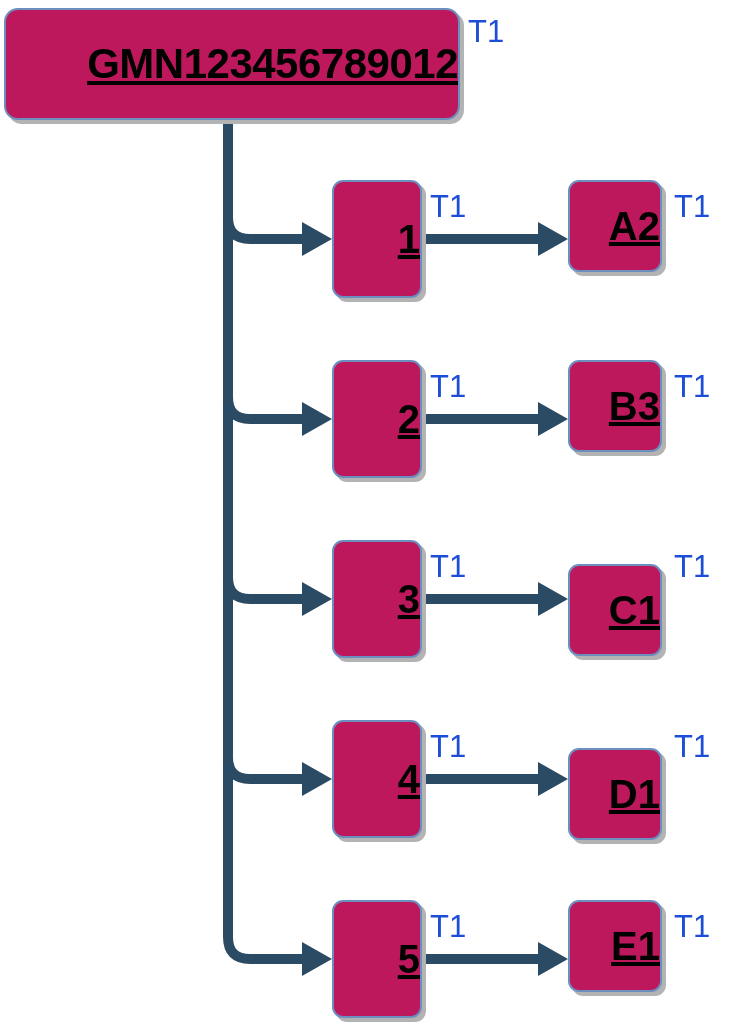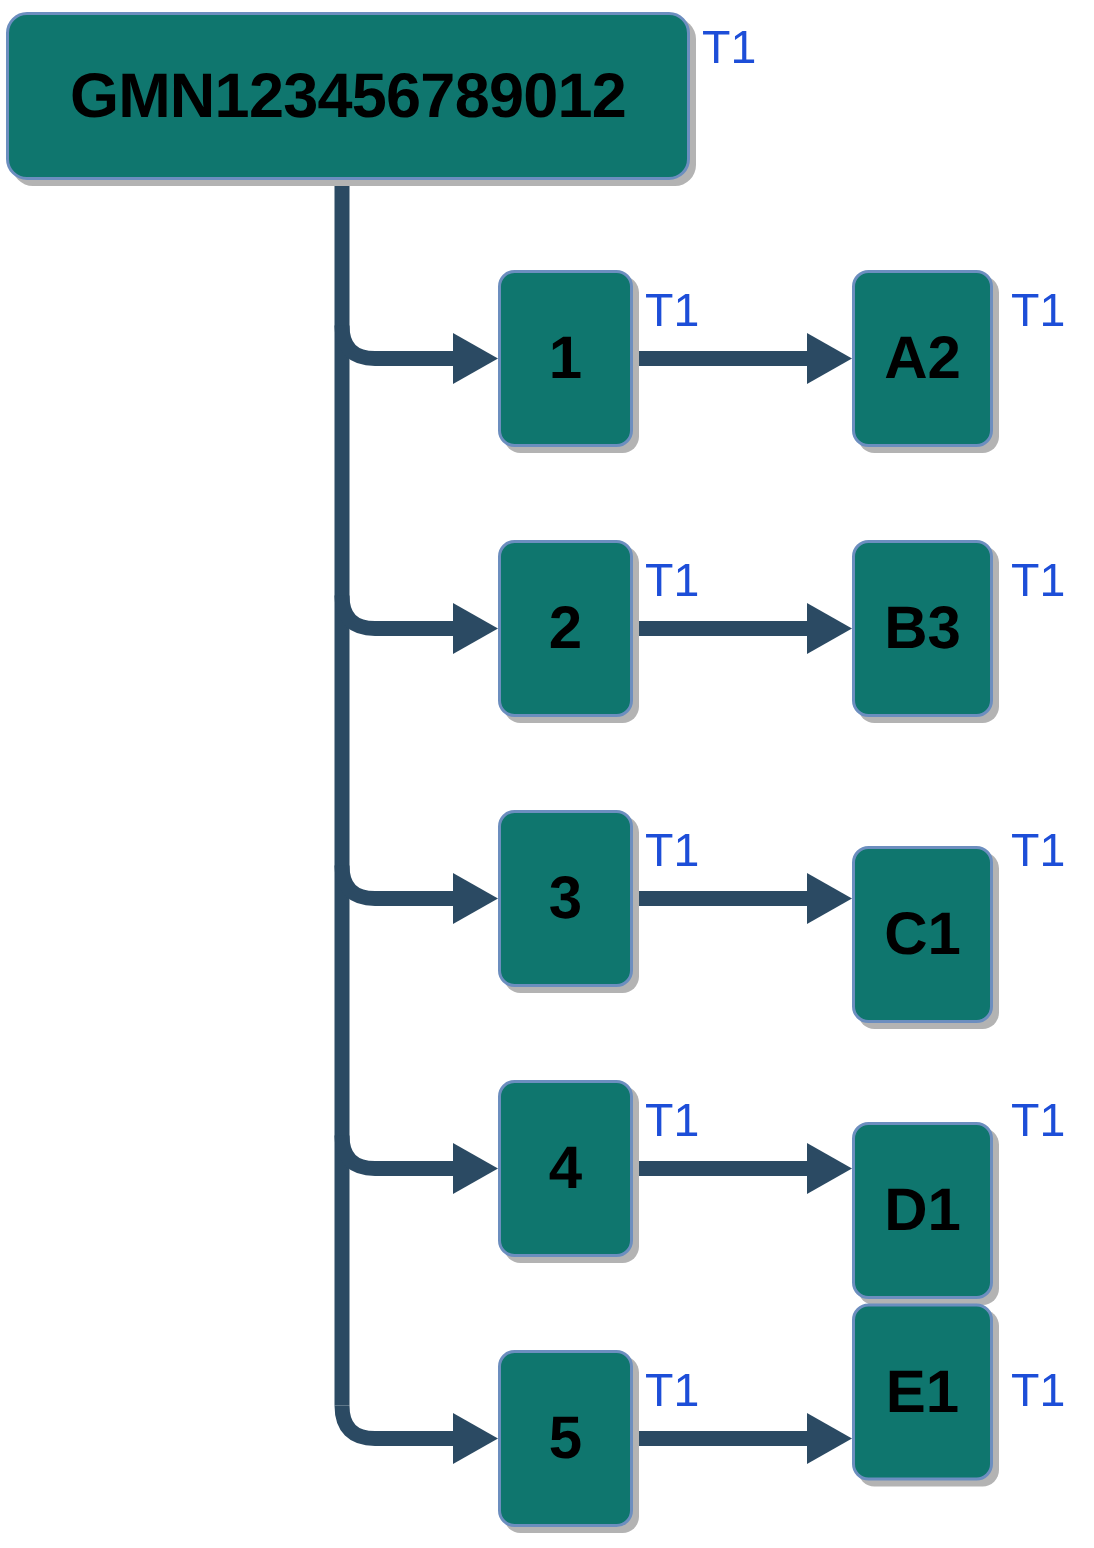--- a/index.html
+++ b/index.html
@@ -24,49 +24,50 @@
     position: absolute;
     left: 0;
     top: 0;
     width: 729px;
     height: 1032px;
   }
   
   .node {
     position: absolute;
     box-sizing: border-box;
-    background: #0f766e;
+    background: #be185d;
     border: 2px solid #6c8ebf;
     border-radius: 11px;
     box-shadow: 4px 4px 0 0 #b3b3b3;
     display: flex;
     align-items: center;
-    justify-content: center;
+    justify-content: flex-end;
     color: #000000;
     font-weight: bold;
     line-height: 1;
+    text-decoration: underline;
   }
   .node-root {
     left: 4px;
     top: 8px;
     width: 456px;
     height: 112px;
     border-radius: 14px;
     font-size: 42px;
     letter-spacing: -0.5px;
   }
   .node-mid {
     width: 90px;
     height: 118px;
     left: 332px;
     font-size: 40px;
   }
   .node-right {
     width: 94px;
-    height: 118px;
+    height: 92px;
     left: 568px;
     font-size: 40px;
   }
   
   .edge-label {
     position: absolute;
     font-size: 31px;
     font-weight: normal;
     color: #1d4ed8;
     line-height: 1;
@@ -141,19 +142,19 @@
       </div>
       <div class="edge-label" style="left: 430px; top: 731px;">T1</div>
       <div class="node node-right" style="top: 748px;">
         <span>D1</span>
       </div>
       <div class="edge-label" style="left: 674px; top: 731px;">T1</div>
       <div class="node node-mid" style="top: 900px;">
         <span>5</span>
       </div>
       <div class="edge-label" style="left: 430px; top: 911px;">T1</div>
-      <div class="node node-right" style="top: 869px;">
+      <div class="node node-right" style="top: 900px;">
         <span>E1</span>
       </div>
       <div class="edge-label" style="left: 674px; top: 911px;">T1</div>
     </div>
 
 </div>
 
 </body></html>

